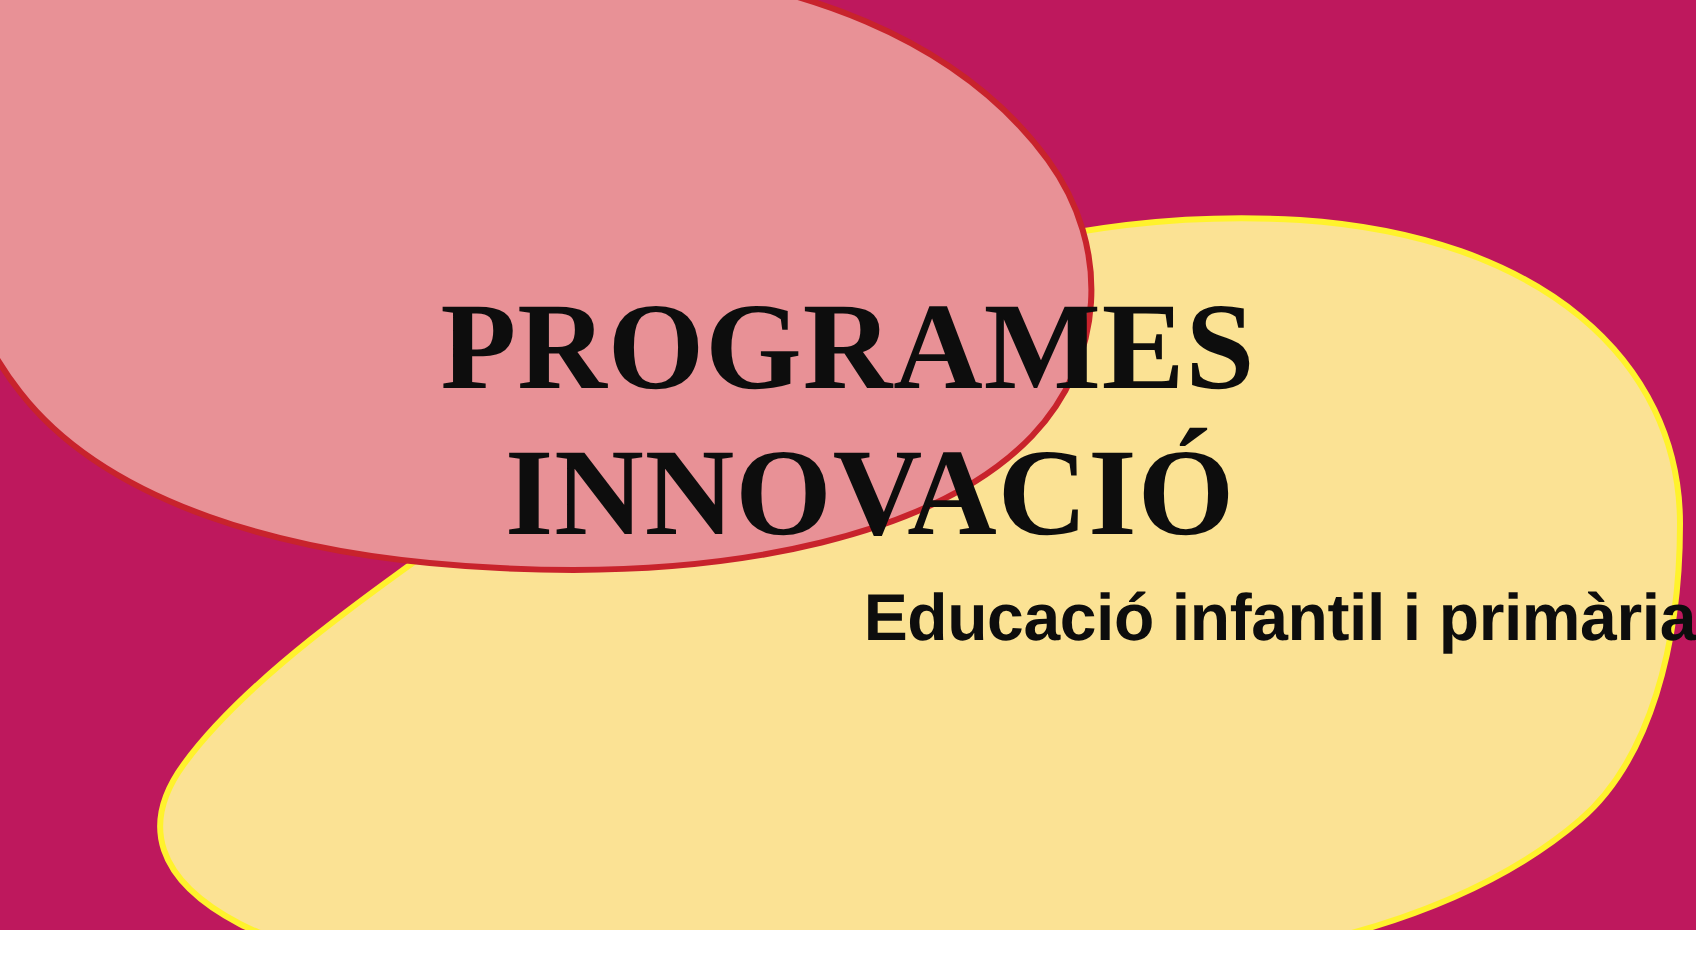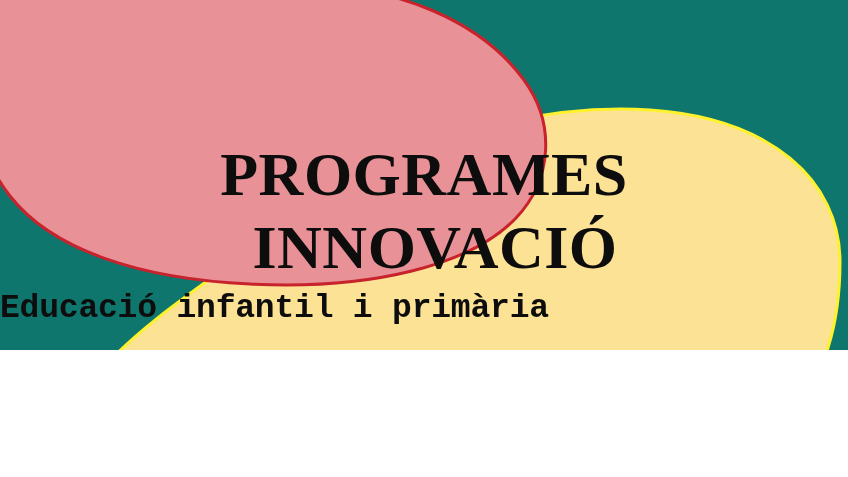--- a/index.html
+++ b/index.html
@@ -3,22 +3,22 @@
 <meta charset="utf-8">
 <style>
   html, body {
     margin: 0;
     padding: 0;
     background: #ffffff;
   }
   #slide {
     position: relative;
     width: 848px;
-    height: 350px;
-    background: #0f766e;
+    height: 465px;
+    background: #be185d;
     overflow: hidden;
     font-family: "Liberation Serif", "DejaVu Serif", serif;
   }
   #shapes-layer {
     position: absolute;
     left: 0;
     top: 0;
     width: 848px;
     height: 477px;
   }
@@ -44,23 +44,23 @@
     letter-spacing: 0.5px;
     white-space: nowrap;
   }
   #title-line-1 { top: 143px; }
   #title-line-2 { top: 216px; padding-left: 11px; }
   #subtitle {
     position: absolute;
     left: 0;
     top: 292px;
     width: 848px;
-    text-align: left;
+    text-align: right;
     color: #0d0d0d;
-    font-family: Liberation Mono, monospace;
+    font-family: Liberation Sans, sans-serif;
     font-weight: bold;
     font-size: 33px;
     line-height: 1;
     letter-spacing: -0.2px;
     white-space: nowrap;
   }
 </style>
 </head>
 <body>
 

